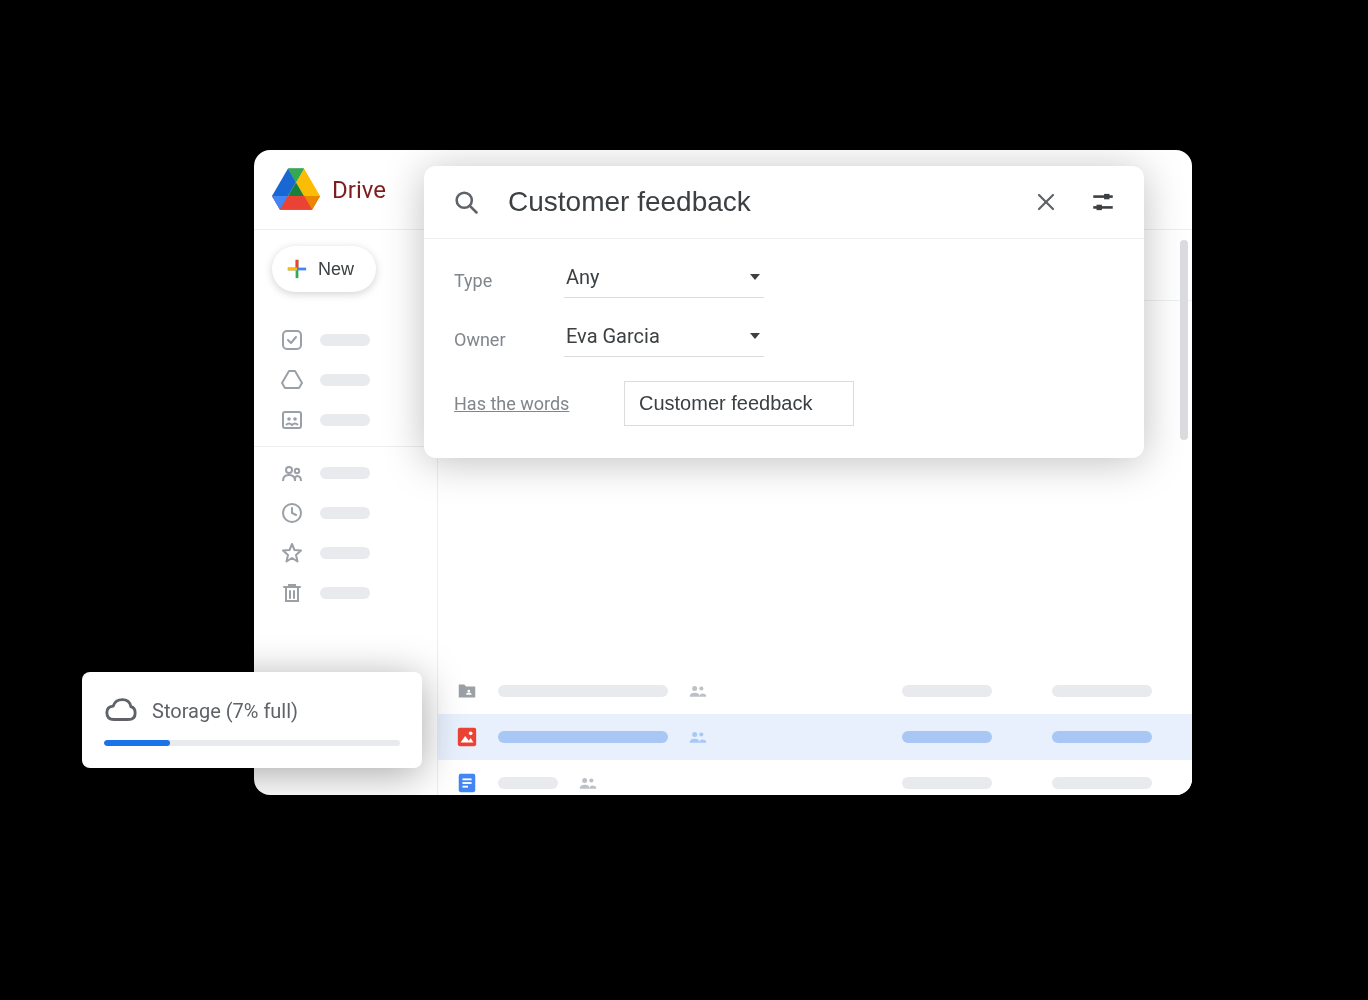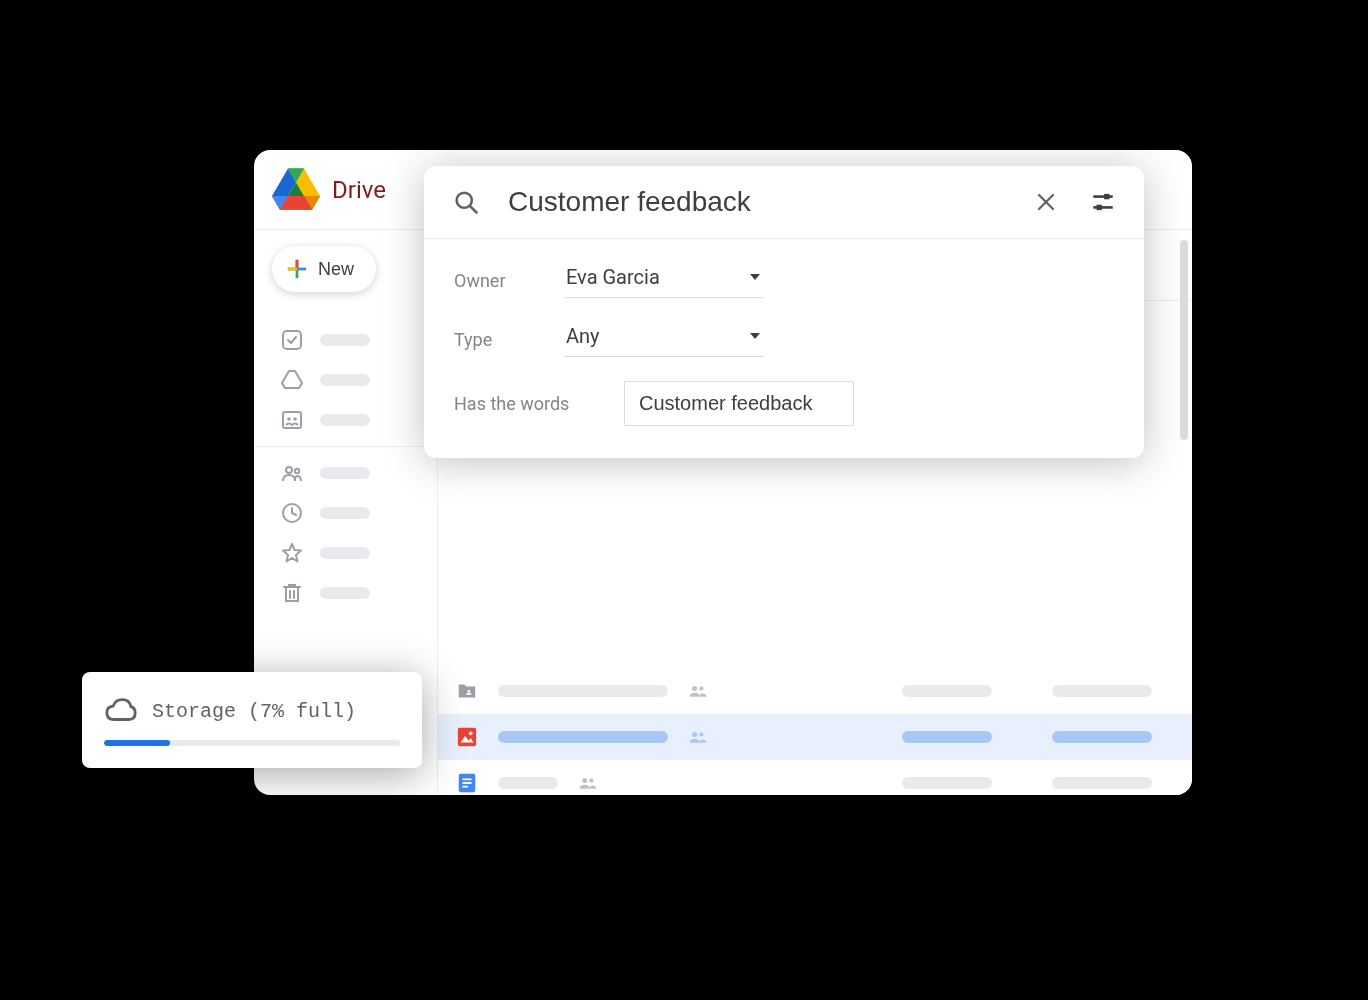--- a/index.html
+++ b/index.html
@@ -190,21 +190,21 @@
     cursor: pointer;
     font-size: 20px;
     color: #3c4043;
   }
   .caret {
     width: 0; height: 0;
     border-left: 5px solid transparent;
     border-right: 5px solid transparent;
     border-top: 6px solid #3c4043;
   }
-  .haswords-row .filter-label { width: 170px; }
+  .haswords-row .filter-label { width: 170px; text-decoration: underline; }
   .text-input {
     border: 1px solid #dadce0;
     padding: 10px 14px;
     font-size: 20px;
     color: #3c4043;
     width: 230px;
     outline: none;
   }
   .panel-actions {
     display: flex;
@@ -245,21 +245,20 @@
     display: flex;
     flex-direction: column;
     justify-content: center;
   }
   .storage-head {
     display: flex;
     align-items: center;
     gap: 14px;
     color: #5f6368;
     font-size: 20px;
-    font-family: Liberation Mono, monospace;
   }
   .storage-bar-track {
     margin-top: 12px;
     width: 100%;
     height: 6px;
     background: #e8eaed;
     border-radius: 3px;
     overflow: hidden;
   }
   .storage-bar-fill {
@@ -468,30 +467,30 @@
         <line x1="3" y1="7" x2="21" y2="7" stroke="#3c4043" stroke-width="2.4"></line>
         <rect x="13" y="4.5" width="5" height="5" fill="#3c4043"></rect>
         <line x1="3" y1="17" x2="21" y2="17" stroke="#3c4043" stroke-width="2.4"></line>
         <rect x="6" y="14.5" width="5" height="5" fill="#3c4043"></rect>
       </svg>
     </button>
   </div>
 
   <div class="filters">
     <div class="filter-row">
-      <span class="filter-label">Owner</span>
+      <span class="filter-label">Type</span>
       <div class="dropdown">
-        <span>Eva Garcia</span>
+        <span>Any</span>
         <span class="caret"></span>
       </div>
     </div>
     <div class="filter-row">
-      <span class="filter-label">Type</span>
+      <span class="filter-label">Owner</span>
       <div class="dropdown">
-        <span>Any</span>
+        <span>Eva Garcia</span>
         <span class="caret"></span>
       </div>
     </div>
     <div class="filter-row haswords-row">
       <span class="filter-label">Has the words</span>
       <input class="text-input" value="Customer feedback" style="">
     </div>
   </div>
 
 </div>

